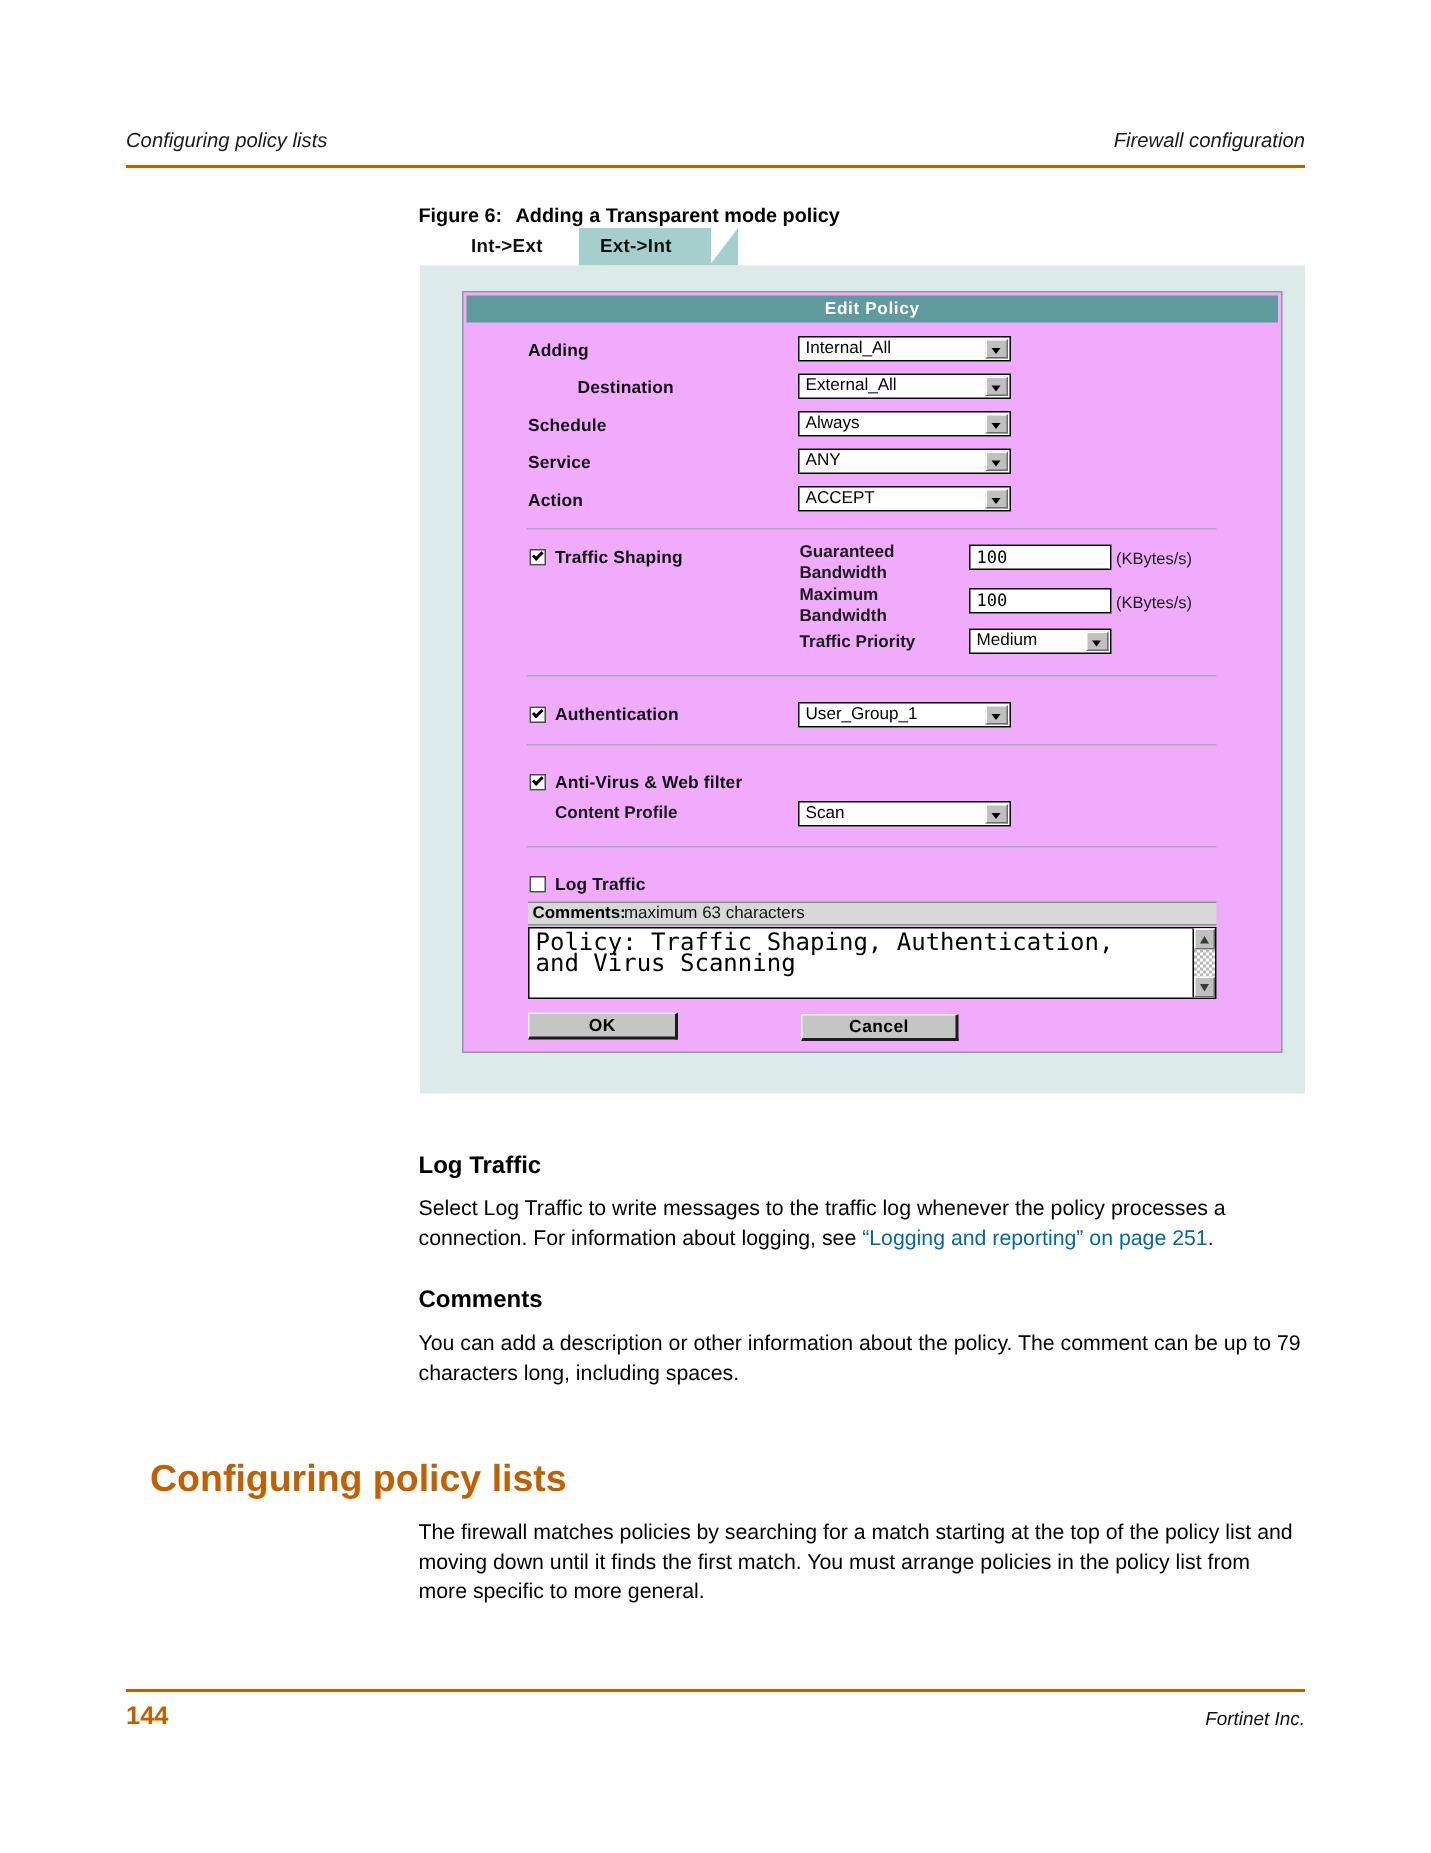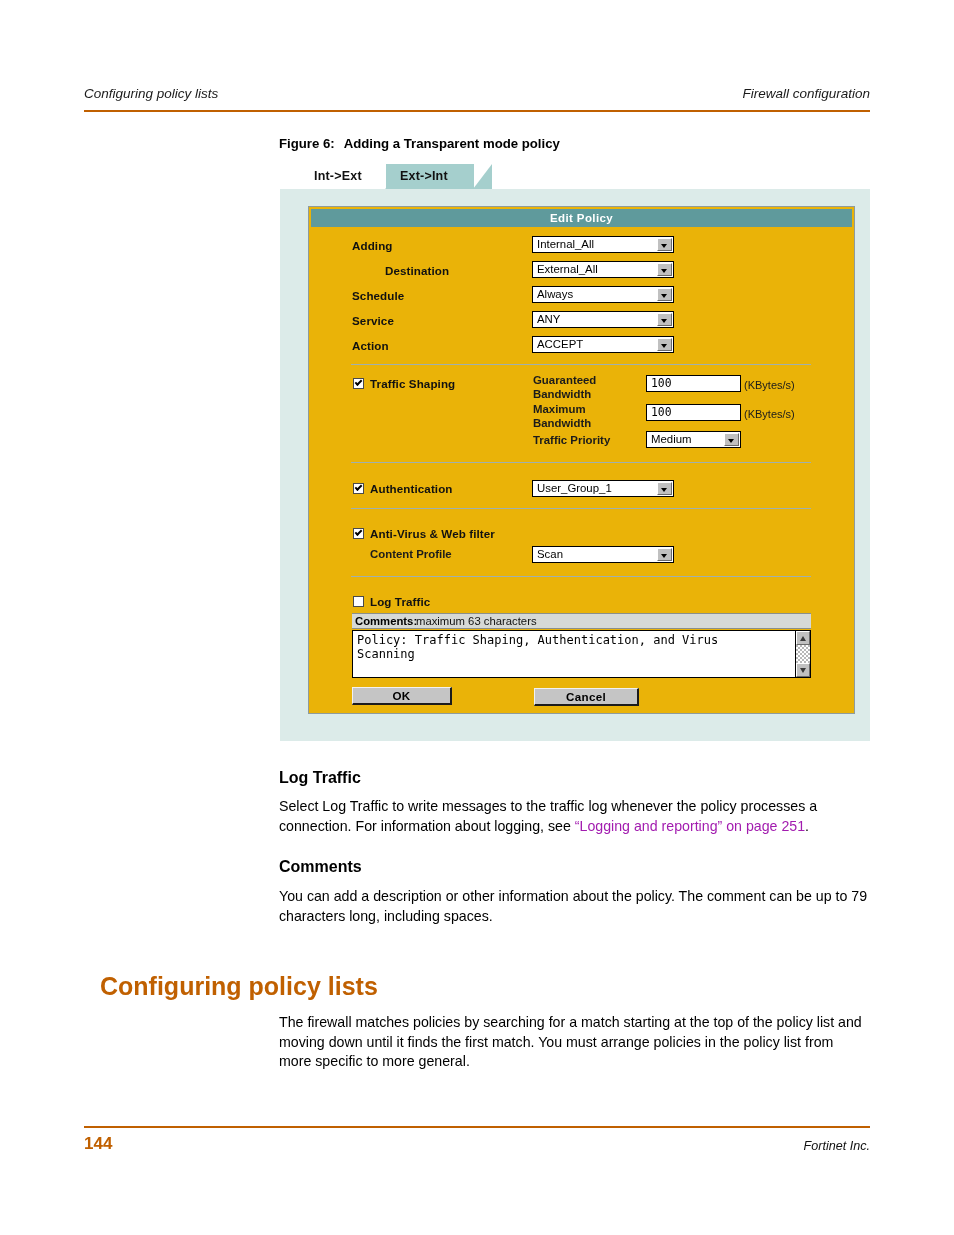--- a/index.html
+++ b/index.html
@@ -60,21 +60,21 @@
     font-weight: bold;
     color: #000;
     white-space: nowrap;
   }
   .fig-caption .fignum { margin-right: 9px; }
 
   
   .shot {
     position: absolute;
     left: 280px;
-    top: 164px;
+    top: 152px;
     width: 590px;
     height: 577px;
   }
 
   
   .tabstrip {
     position: absolute;
     left: 0; top: 0;
     width: 590px;
     height: 25px;
@@ -132,21 +132,21 @@
     height: 552px;
     background: #dcebe9;
   }
   
   .panel-card {
     position: absolute;
     left: 28px;
     top: 17px;
     width: 547px;
     height: 508px;
-    background: #eab308;
+    background: #f0abfc;
     border: 1px solid #8f9b9b;
     box-sizing: border-box;
   }
   .card-title {
     position: absolute;
     left: 2px;
     top: 2px;
     width: 541px;
     height: 18px;
     background: #5f9a9c;
@@ -286,21 +286,21 @@
     background: #ffffff;
     border: 1px solid #000000;
     box-sizing: border-box;
   }
   .cmt-text {
     position: absolute;
     left: 4px;
     top: 2px;
     width: 412px;
     font-family: "DejaVu Sans Mono", monospace;
-    font-size: 12px;
+    font-size: 16px;
     line-height: 14px;
     color: #000;
     white-space: pre-wrap;
     word-break: break-word;
   }
   .sbar {
     position: absolute;
     right: 0; top: 0;
     width: 15px;
     height: 100%;
@@ -375,21 +375,21 @@
   }
   .para {
     position: absolute;
     left: 279px;
     width: 589px;
     font-size: 14.2px;
     line-height: 19.6px;
     color: #000;
   }
   .para a, .xref {
-    color: #a21caf;
+    color: #0369a1;
     text-decoration: none;
     text-align: center;
   }
   .h1 {
     position: absolute;
     left: 100px;
     font-size: 25px;
     font-weight: bold;
     color: #c06000;
     white-space: nowrap;

